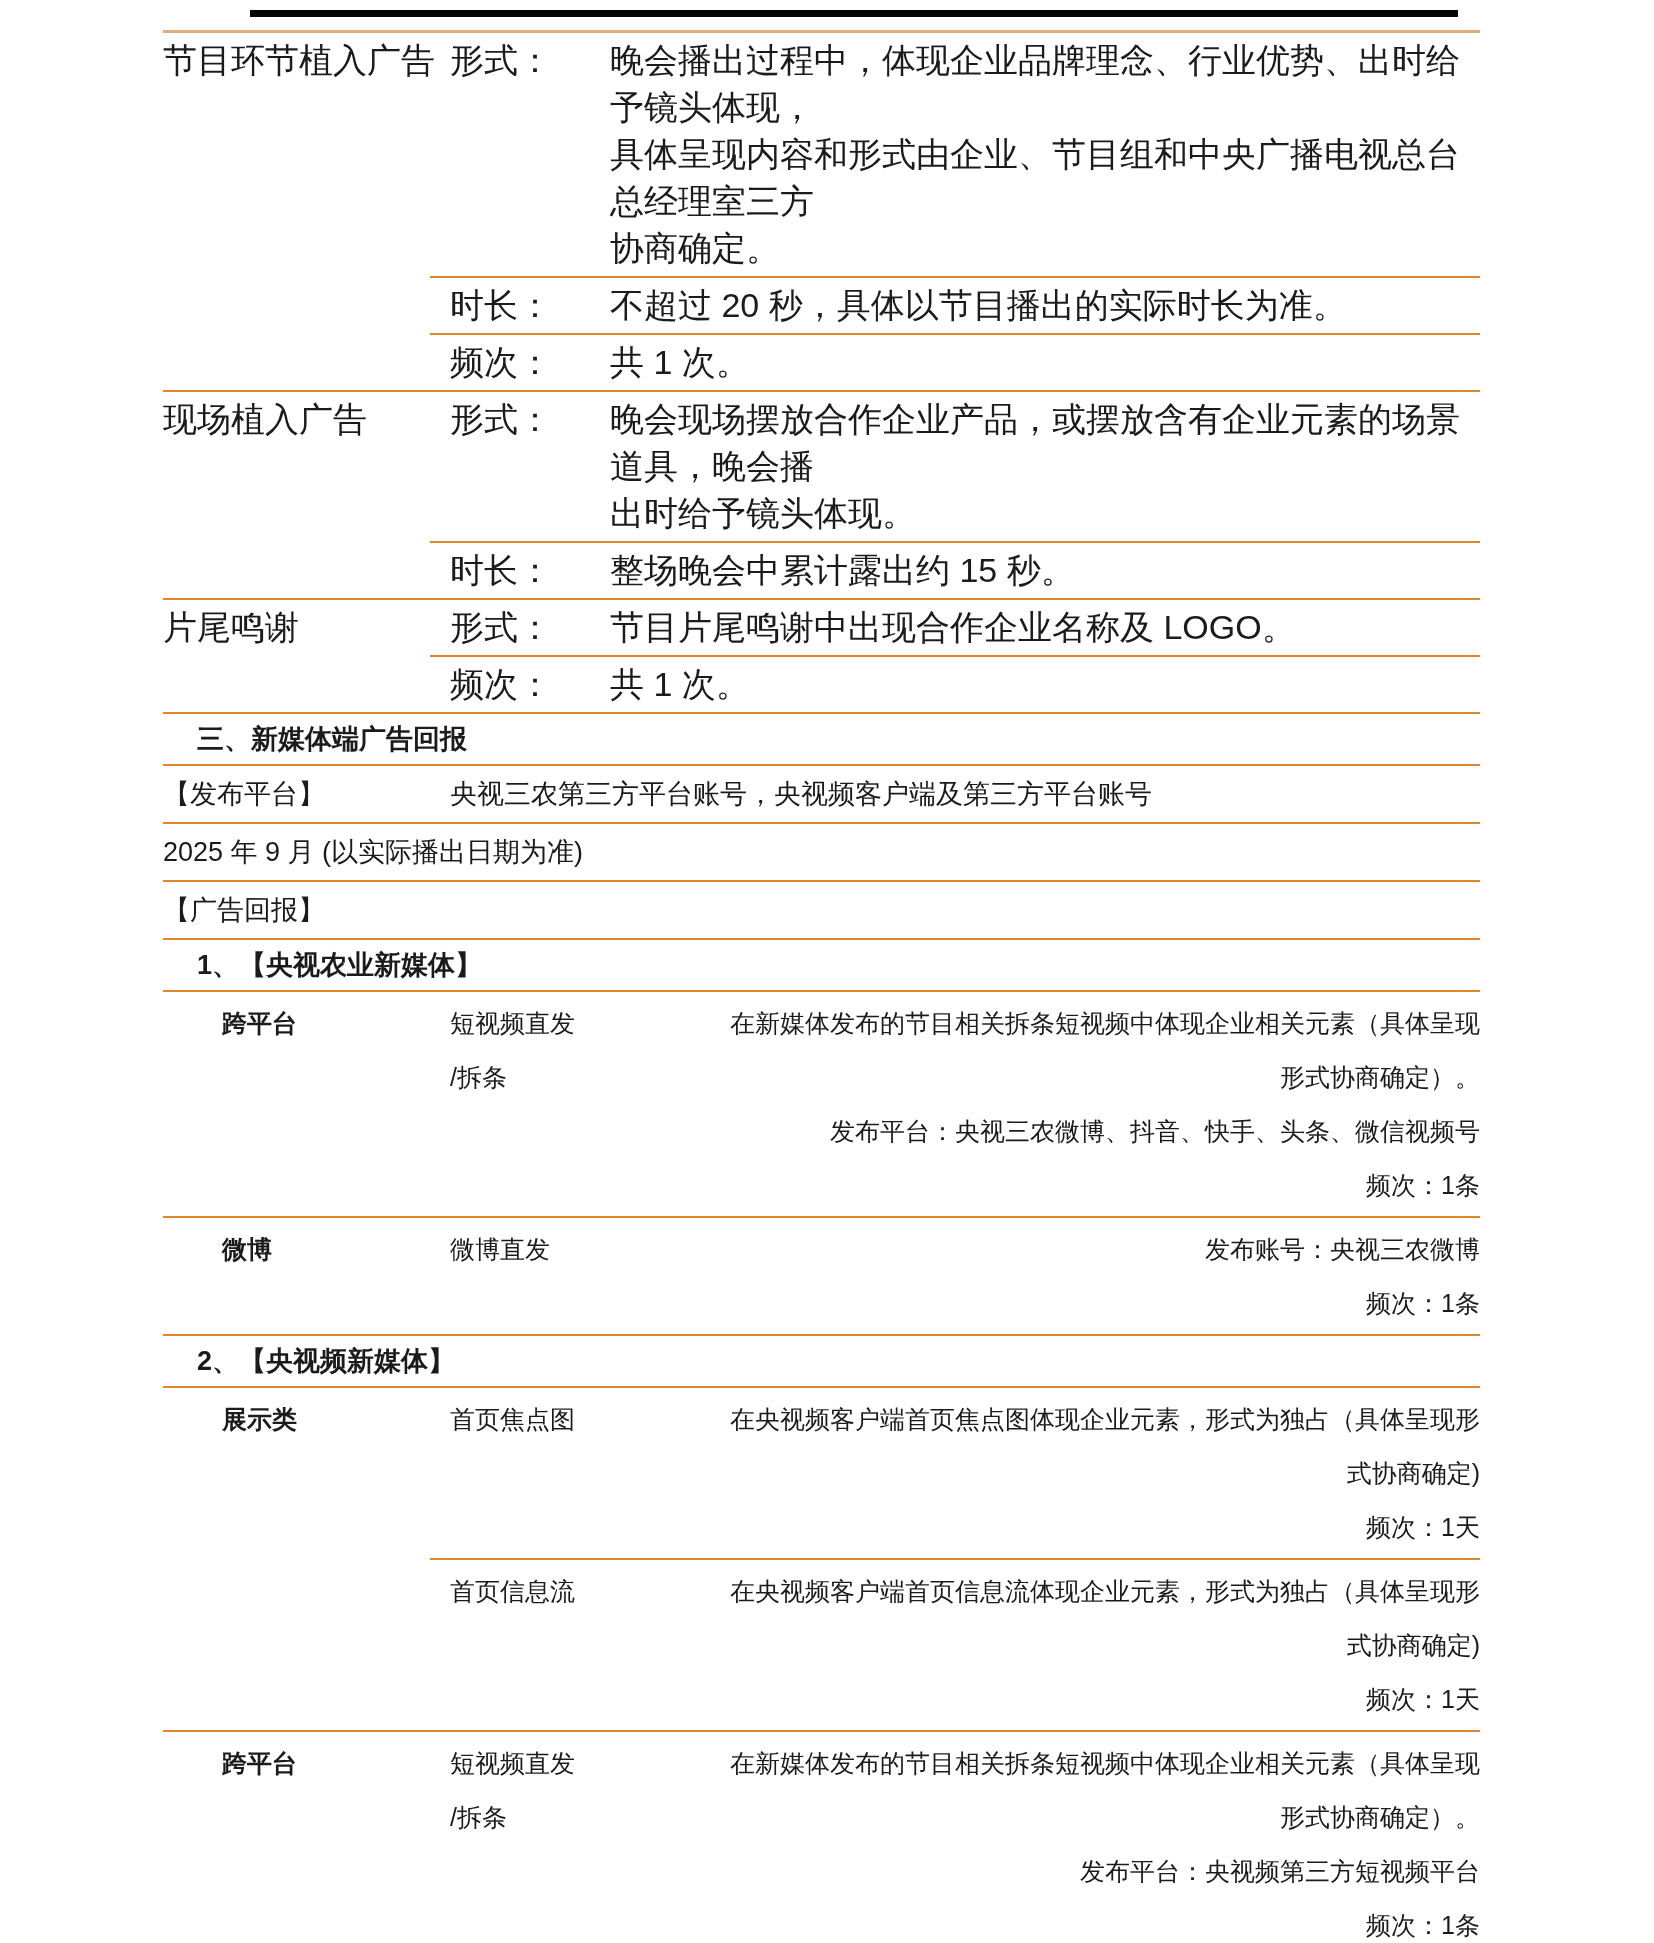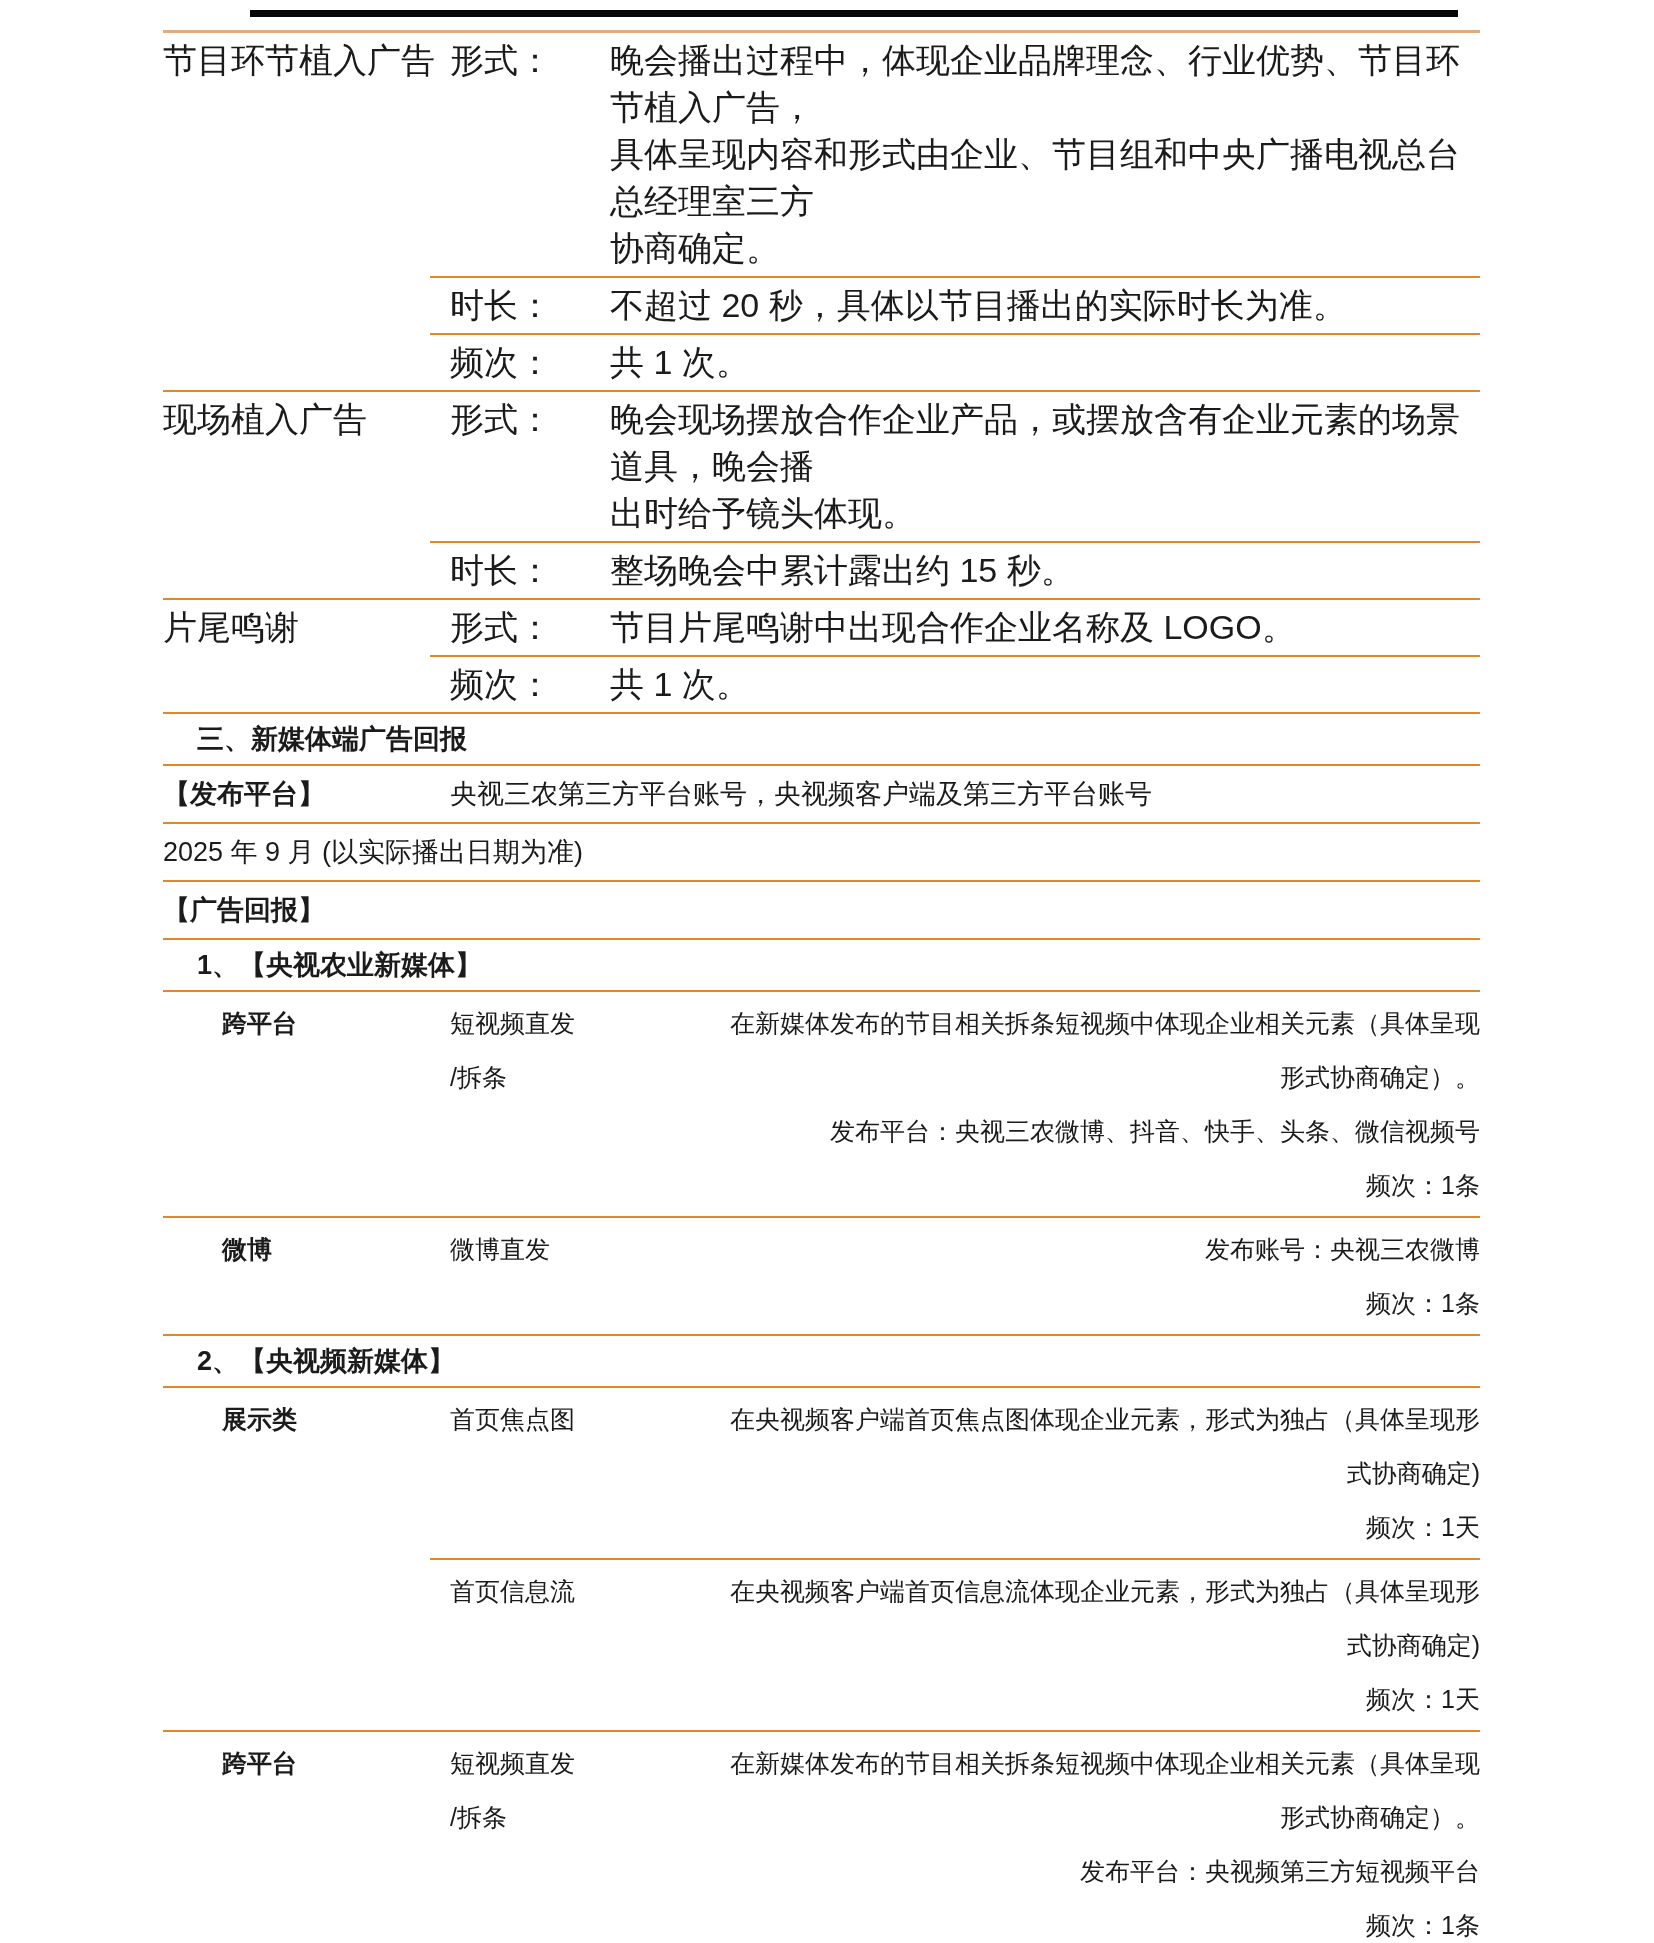--- a/index.html
+++ b/index.html
@@ -20,21 +20,21 @@
   .trow .c2 { width:160px; line-height:47px; }
   .trow .c3 { flex:1; }
   .trow .ln { line-height:47px; }
   .ln:empty { display:none; }
 
   
   .sechead { font-weight:bold; font-size:27px; line-height:40px; padding:5px 0 5px 34px; }
 
   
   .inforow { display:flex; font-size:27px; line-height:56px; }
-  .inforow .lab { width:287px; font-weight:bold; }
+  .inforow .lab { width:287px; font-weight:normal; }
   .inforow .val { flex:1; }
 
   
   .mrow { display:flex; padding:4px 0; font-size:25px; }
   .mrow .cat { margin-left:59px; width:228px; font-weight:bold; line-height:54px; }
   .mrow .c2m { width:160px; }
   .mrow .c3m { flex:1;text-align:right; }
   .mrow .ln { line-height:54px; }
 
   
@@ -47,21 +47,21 @@
 
 <div class="black-bar"></div>
 
 <div class="content">
   <div class="topline"></div>
 
   <div class="trow">
     <div class="c1">节目环节植入广告</div>
     <div class="c2">形式：</div>
     <div class="c3">
-      <div class="ln">晚会播出过程中，体现企业品牌理念、行业优势、节目环节植入广告，</div>
+      <div class="ln">晚会播出过程中，体现企业品牌理念、行业优势、出时给予镜头体现，</div>
       <div class="ln">具体呈现内容和形式由企业、节目组和中央广播电视总台总经理室三方</div>
       <div class="ln">协商确定。</div>
     </div>
   </div>
   <div class="hr ind"></div>
 
   <div class="trow">
     <div class="c1"></div>
     <div class="c2">时长：</div>
     <div class="c3">

